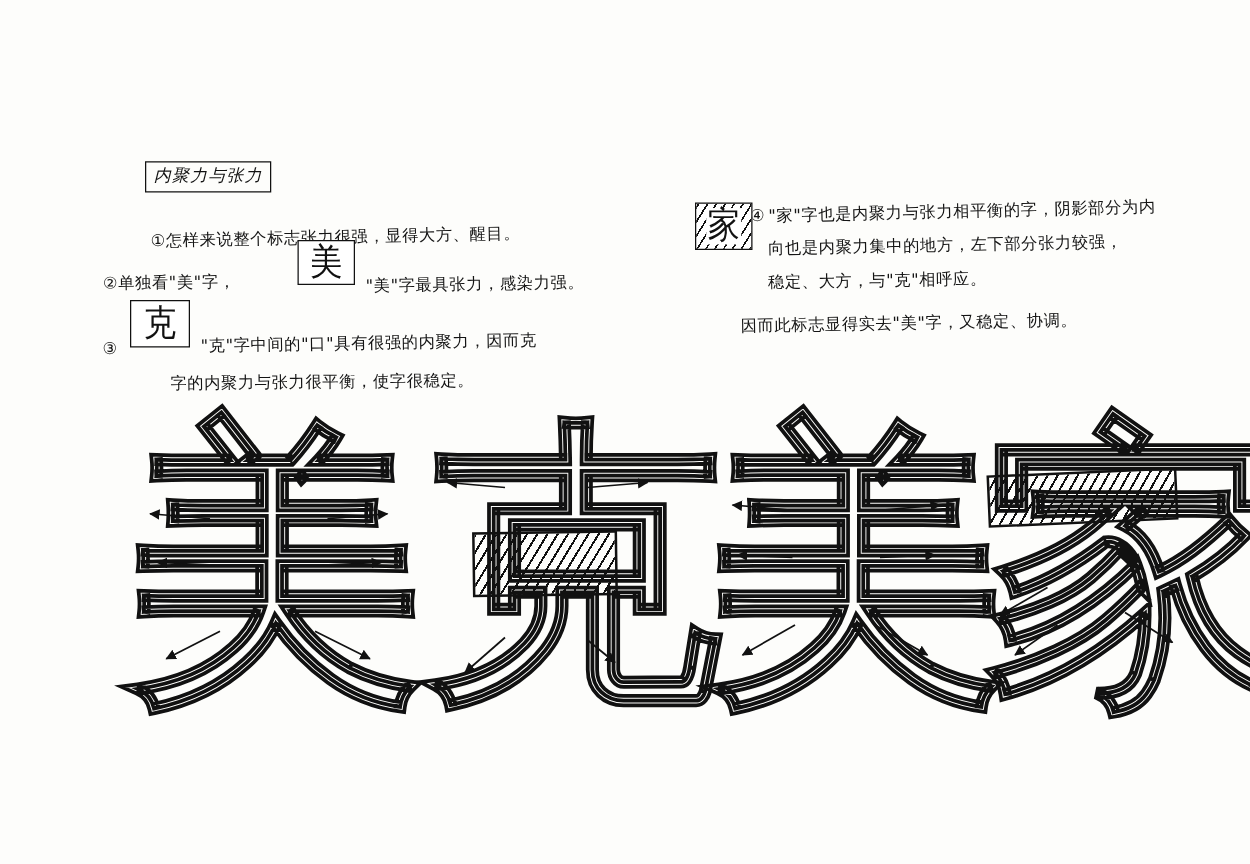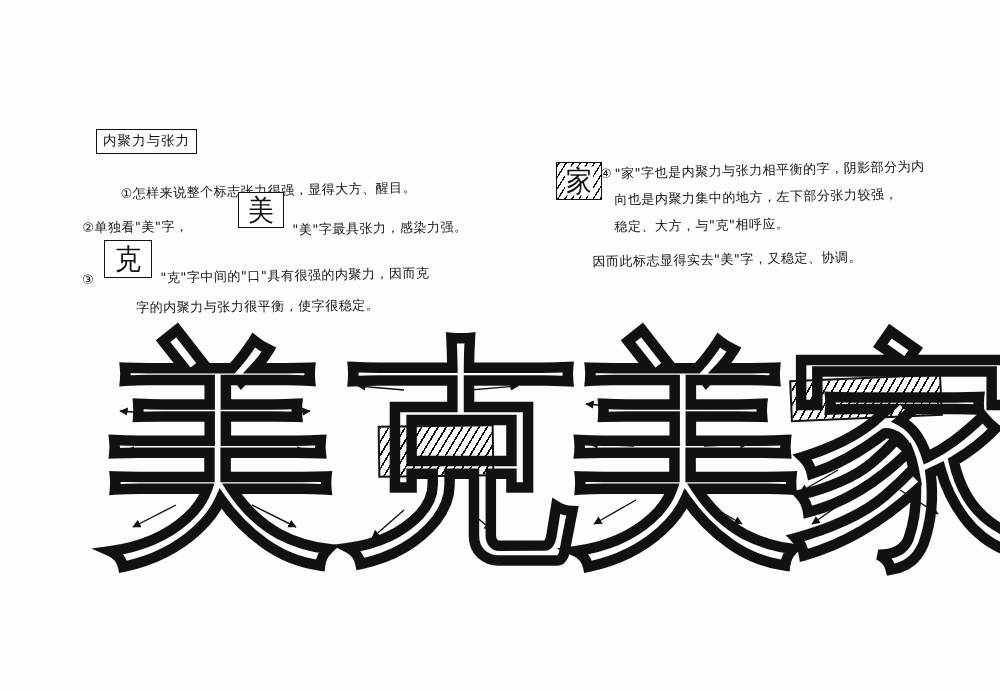--- a/index.html
+++ b/index.html
@@ -89,21 +89,21 @@
     width: 1000px;
     height: 691px;
     pointer-events: none;
   }
 </style>
 </head>
 <body>
 
 <div id="page">
 
-  <div class="boxed" style="left:96px; top:129px;">内聚力与张力</div>
+  <div class="boxed" style="left:116px; top:129px;font-style:italic;">内聚力与张力</div>
 
   <div class="note" style="left:120px; top:166px; transform: rotate(-1.2deg);">
     <span>①</span><span>怎样来说整个标志张力很强，显得大方、醒目。</span>
   </div>
 
   <div class="note" style="left:82px; top:200px; transform: rotate(-0.8deg);">
     <span>②</span><span>单独看"美"字，</span>
   </div>
 
   <div class="glyph-box" style="left:238px; top:192px; width:46px; height:36px;">

